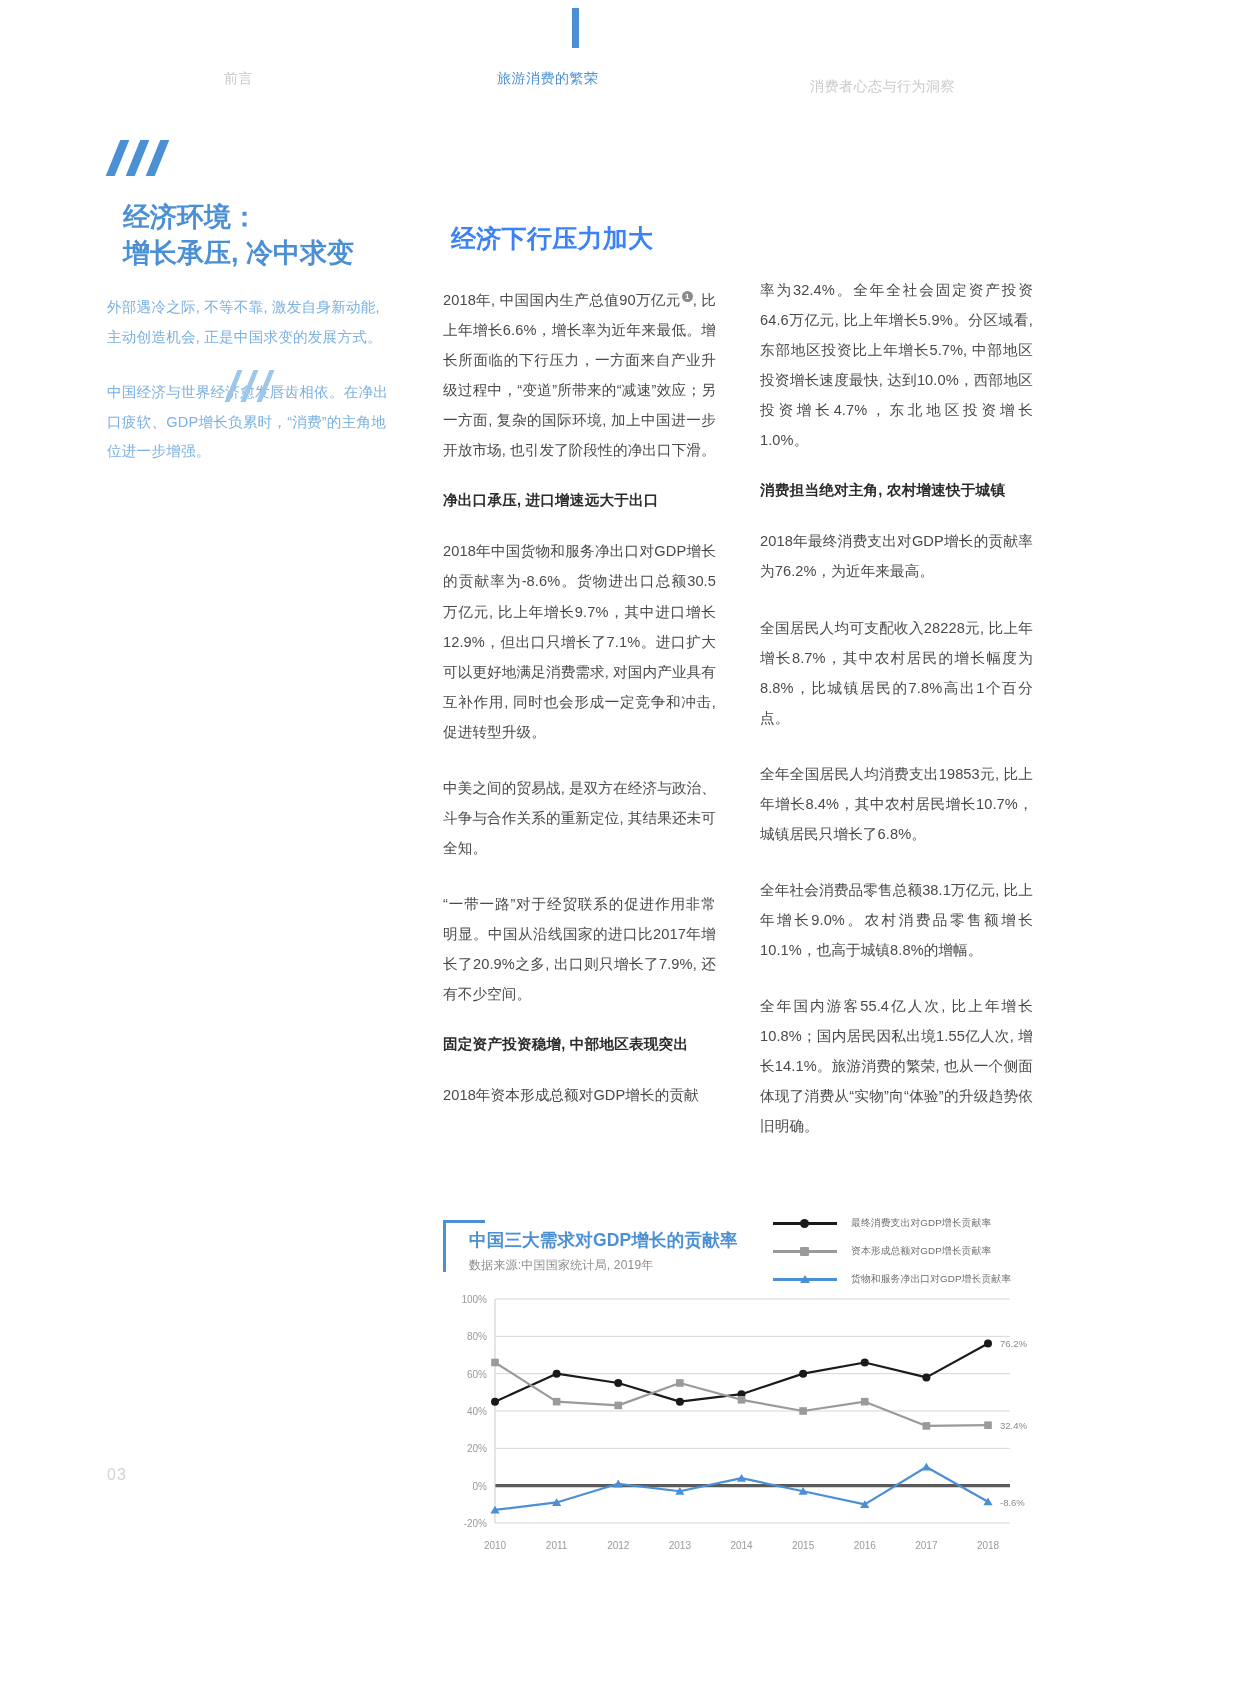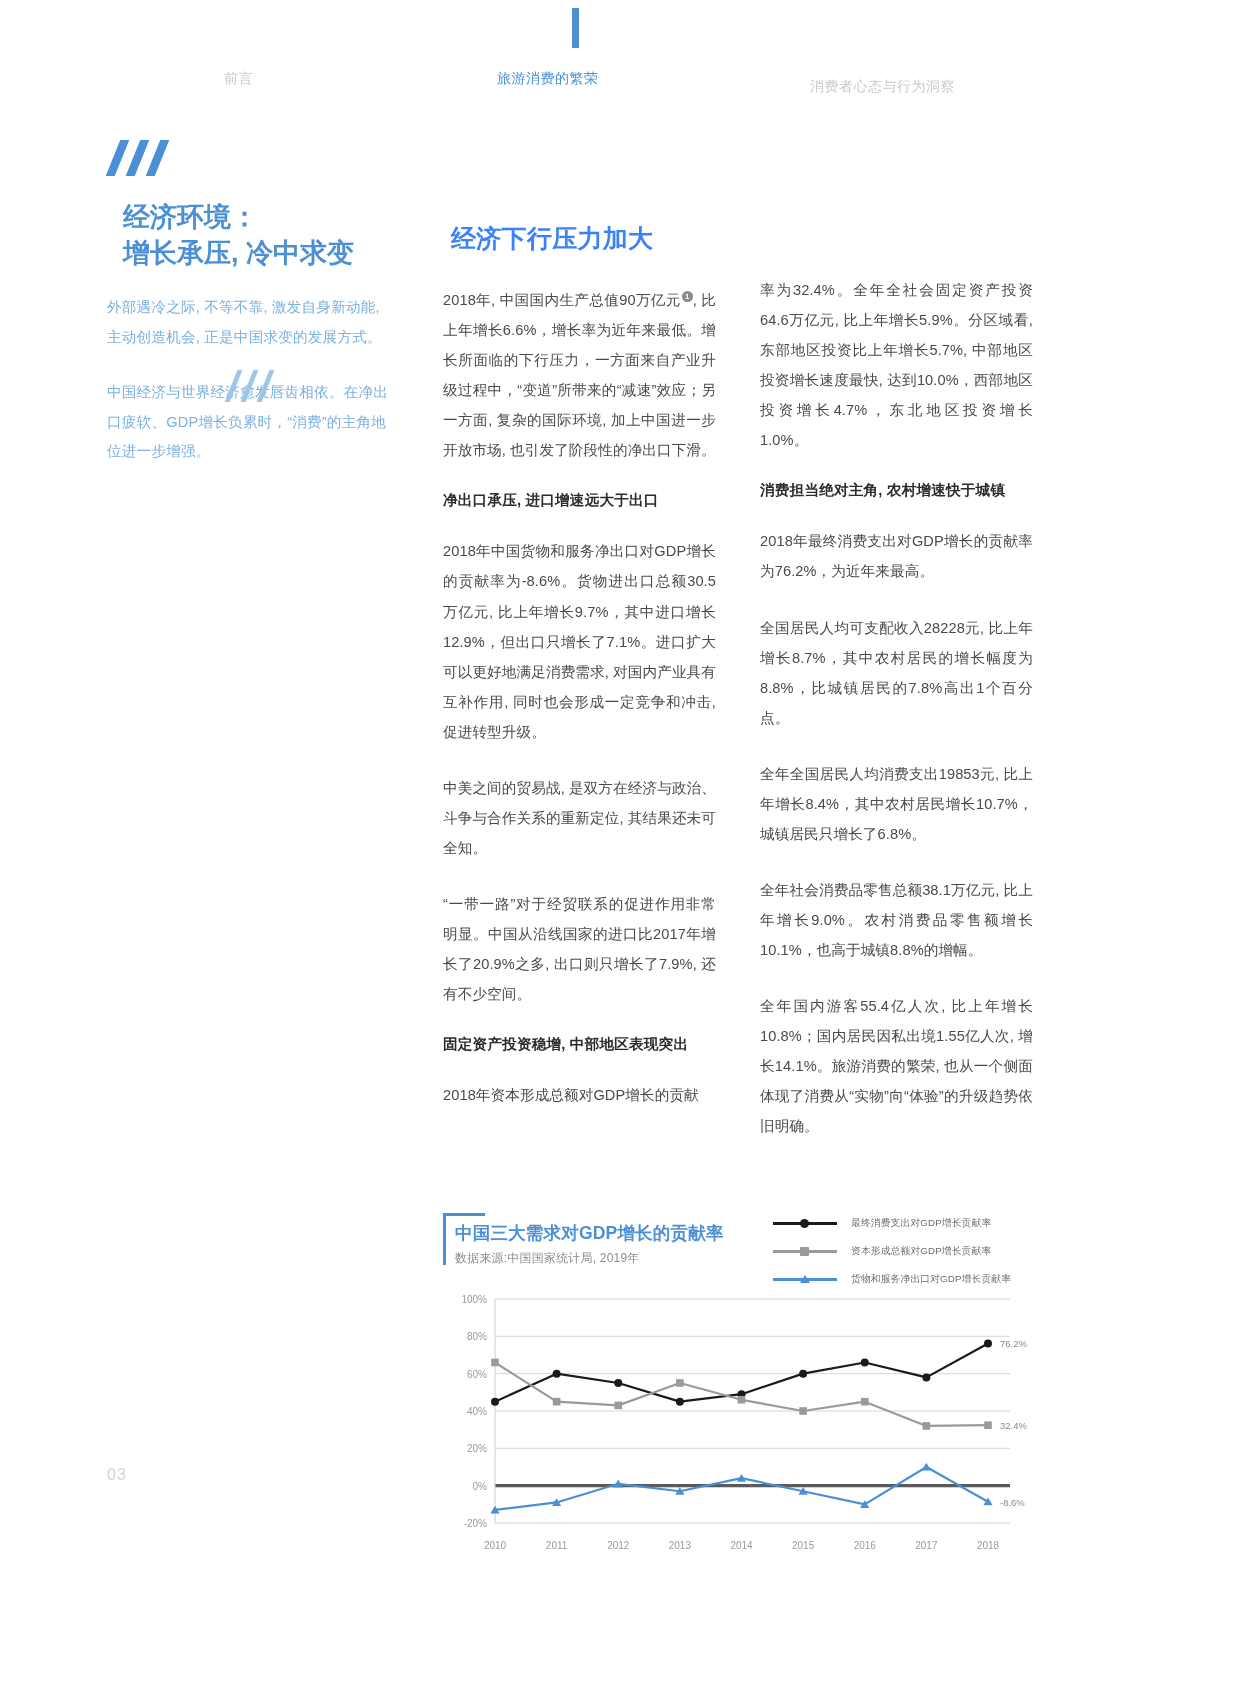--- a/index.html
+++ b/index.html
@@ -57,21 +57,21 @@
   }
   sup.note{
     display:inline-block;width:11px;height:11px;border-radius:50%;
     background:#8a8a8a;color:#fff;font-size:8px;line-height:11px;text-align:center;
     vertical-align:super;margin-left:1px;font-weight:bold;
   }
 
   
   .chartblock{position:absolute;left:443px;top:1205px;width:620px;}
   .chart-head{position:relative;height:80px;}
-  .chart-title-wrap{position:absolute;left:0;top:4px;padding-left:12px;}
+  .chart-title-wrap{position:absolute;left:0;top:11px;padding-left:26px;}
   .chart-title-wrap:before{
     content:"";position:absolute;left:0;top:4px;width:3px;height:52px;background:#4b8fd4;
   }
   .chart-title-wrap:after{
     content:"";position:absolute;left:0;top:4px;width:42px;height:3px;background:#4b8fd4;
   }
   .chart-title{font-size:17.5px;font-weight:bold;color:#4b8fd4;margin:12px 0 0 0;letter-spacing:.2px;}
   .chart-sub{font-size:12px;color:#8d8d8d;margin:5px 0 0 0;letter-spacing:.2px;}
 
   .legend{position:absolute;left:330px;top:4px;}

